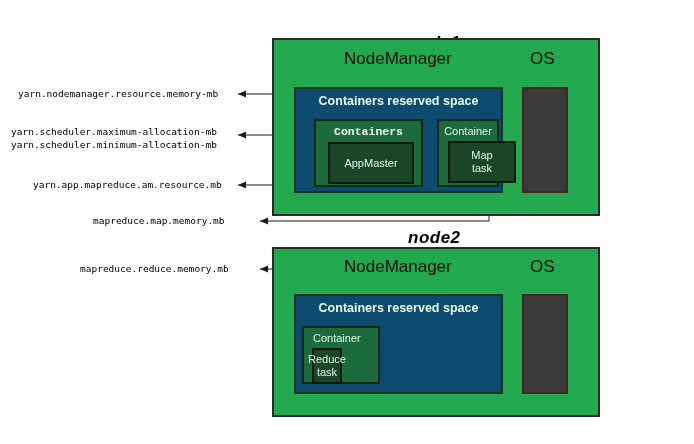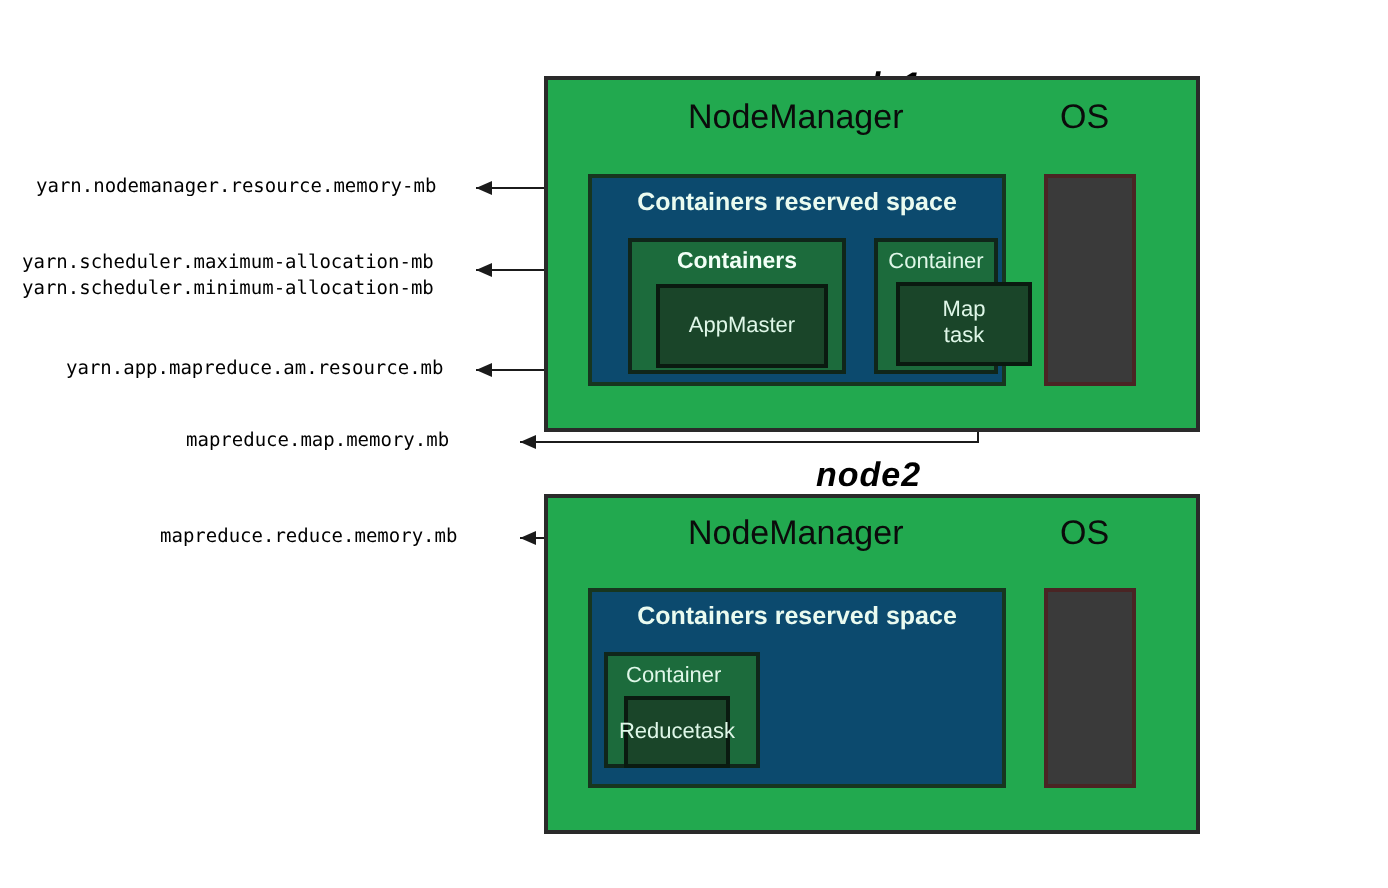--- a/index.html
+++ b/index.html
@@ -84,21 +84,21 @@
     box-sizing:border-box;
   }
   .containers-title{
     position:absolute;
     width:100%;
     text-align:center;
     top:4px;left:0;
     font-size:11.5px;
     font-weight:bold;
     color:#f2fff7;
-    font-family:Liberation Sans, sans-serif;
+    font-family:Liberation Mono, monospace;
   }
   .container-box{
     position:absolute;
     background:#1c6b3c;
     border:2px solid #10261a;
     box-sizing:border-box;
   }
   .container-title{
     position:absolute;
     width:100%;
@@ -213,21 +213,21 @@
     <div class="os-title" style="left:256px; top:8px;">OS</div>
 
     <div class="os-block" style="left:248px; top:45px; width:46px; height:100px;"></div>
 
     <div class="reserved-box" style="left:20px; top:45px; width:209px; height:100px;">
 
       <div class="reserved-title">Containers reserved space</div>
 
       <div class="container-box" style="left:6px; top:30px; width:78px; height:58px;">
         <div class="container-title" style="text-align:left; padding-left:9px; box-sizing:border-box;">Container</div>
-        <div class="task-box" style="left:8px; top:20px; width:53px; height:36px; flex-direction:row;">
+        <div class="task-box" style="left:8px; top:20px; width:30px; height:36px; flex-direction:column;">
           <span class="task-label">Reduce</span>
           <span class="task-label">task</span>
         </div>
       </div>
 
     </div>
   </div>
 
 </div>
 

